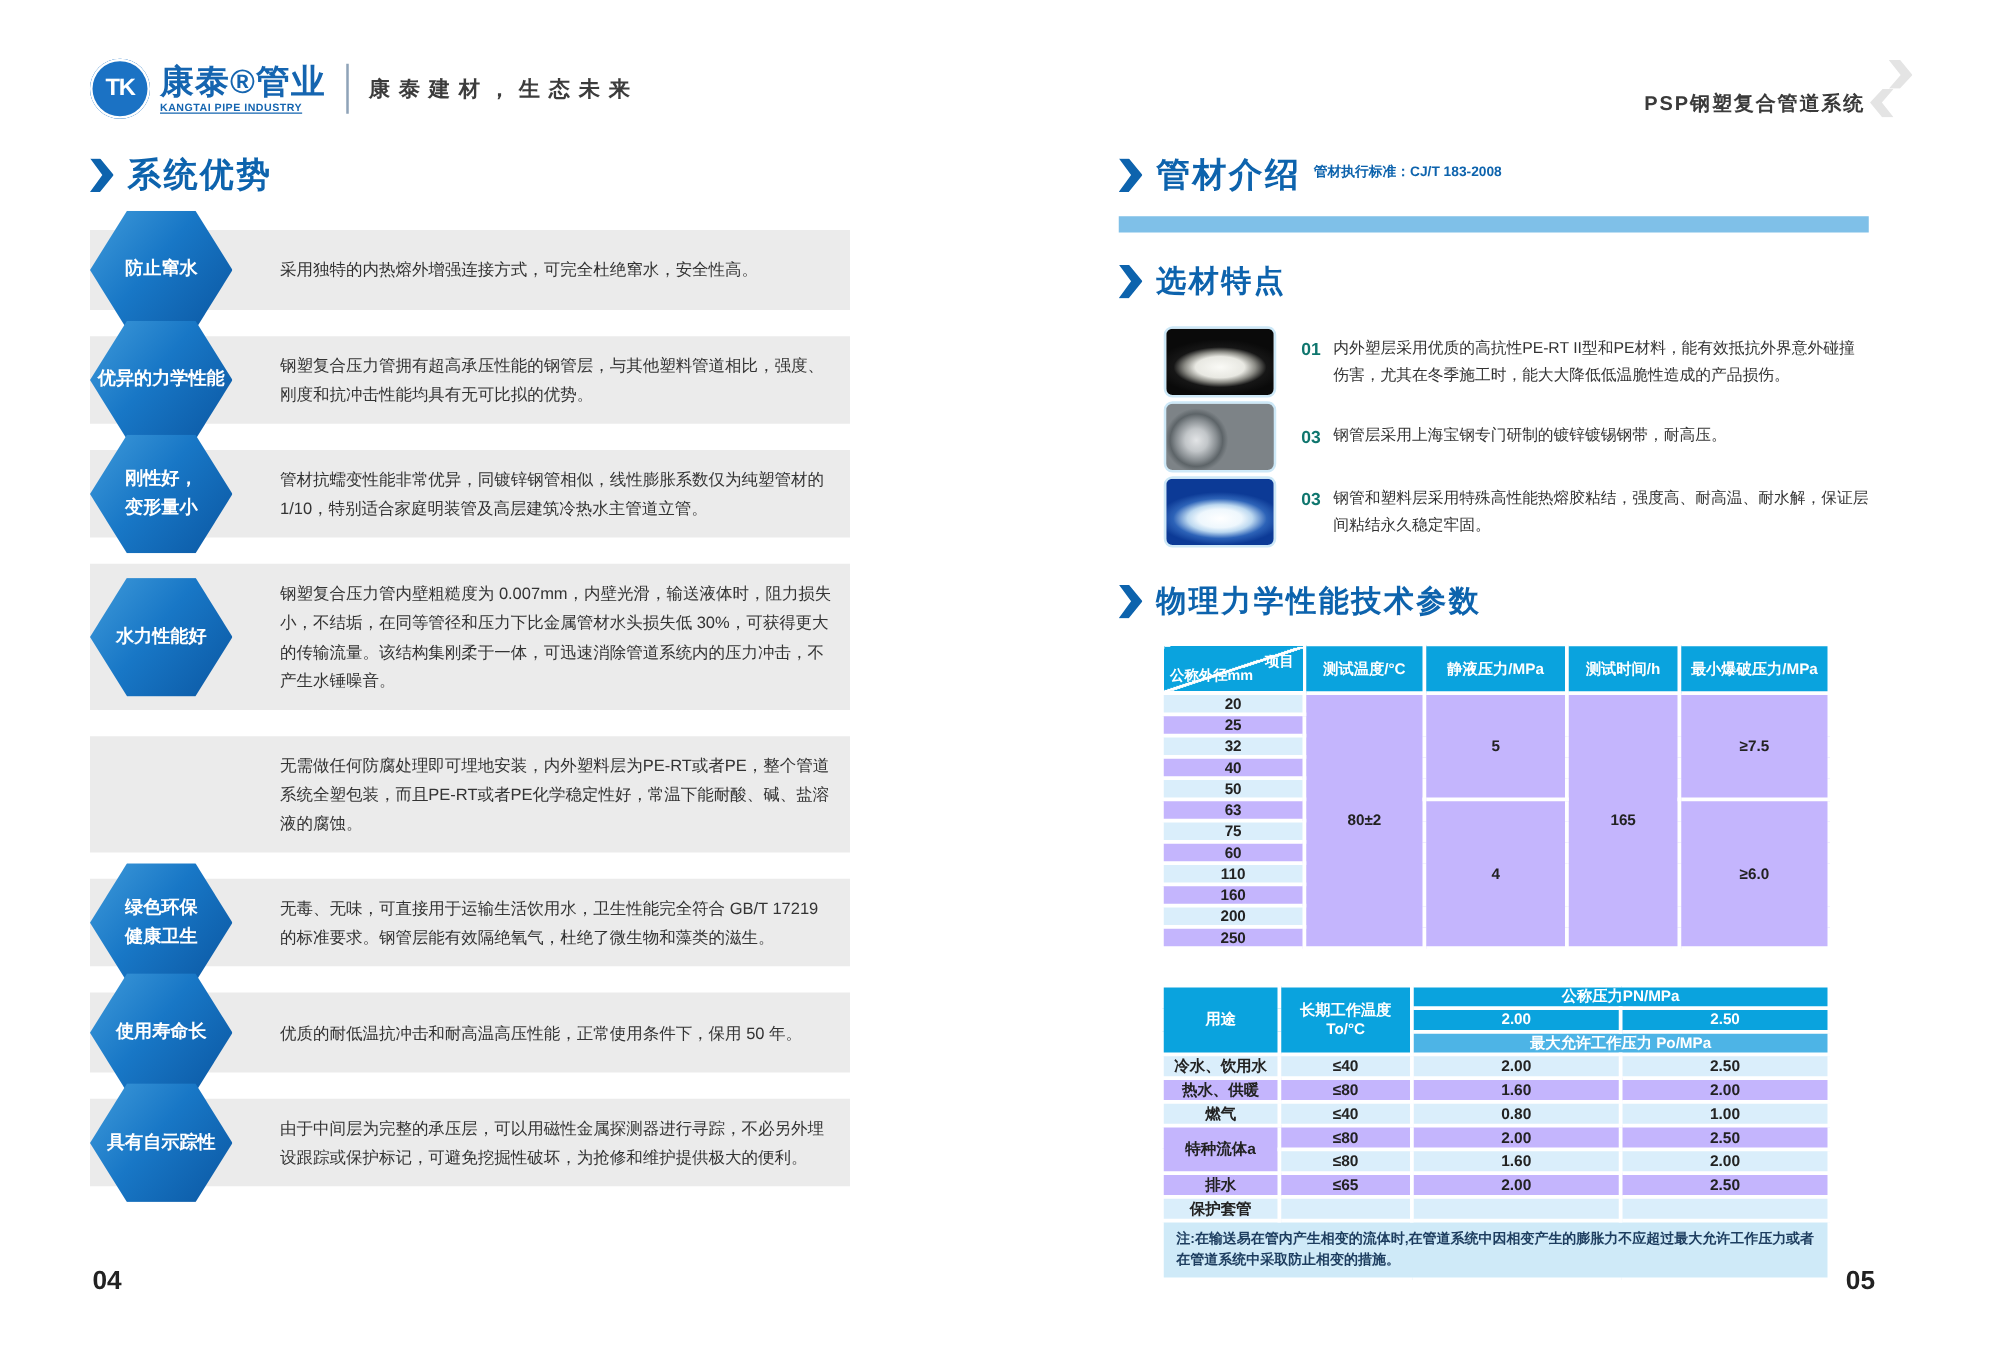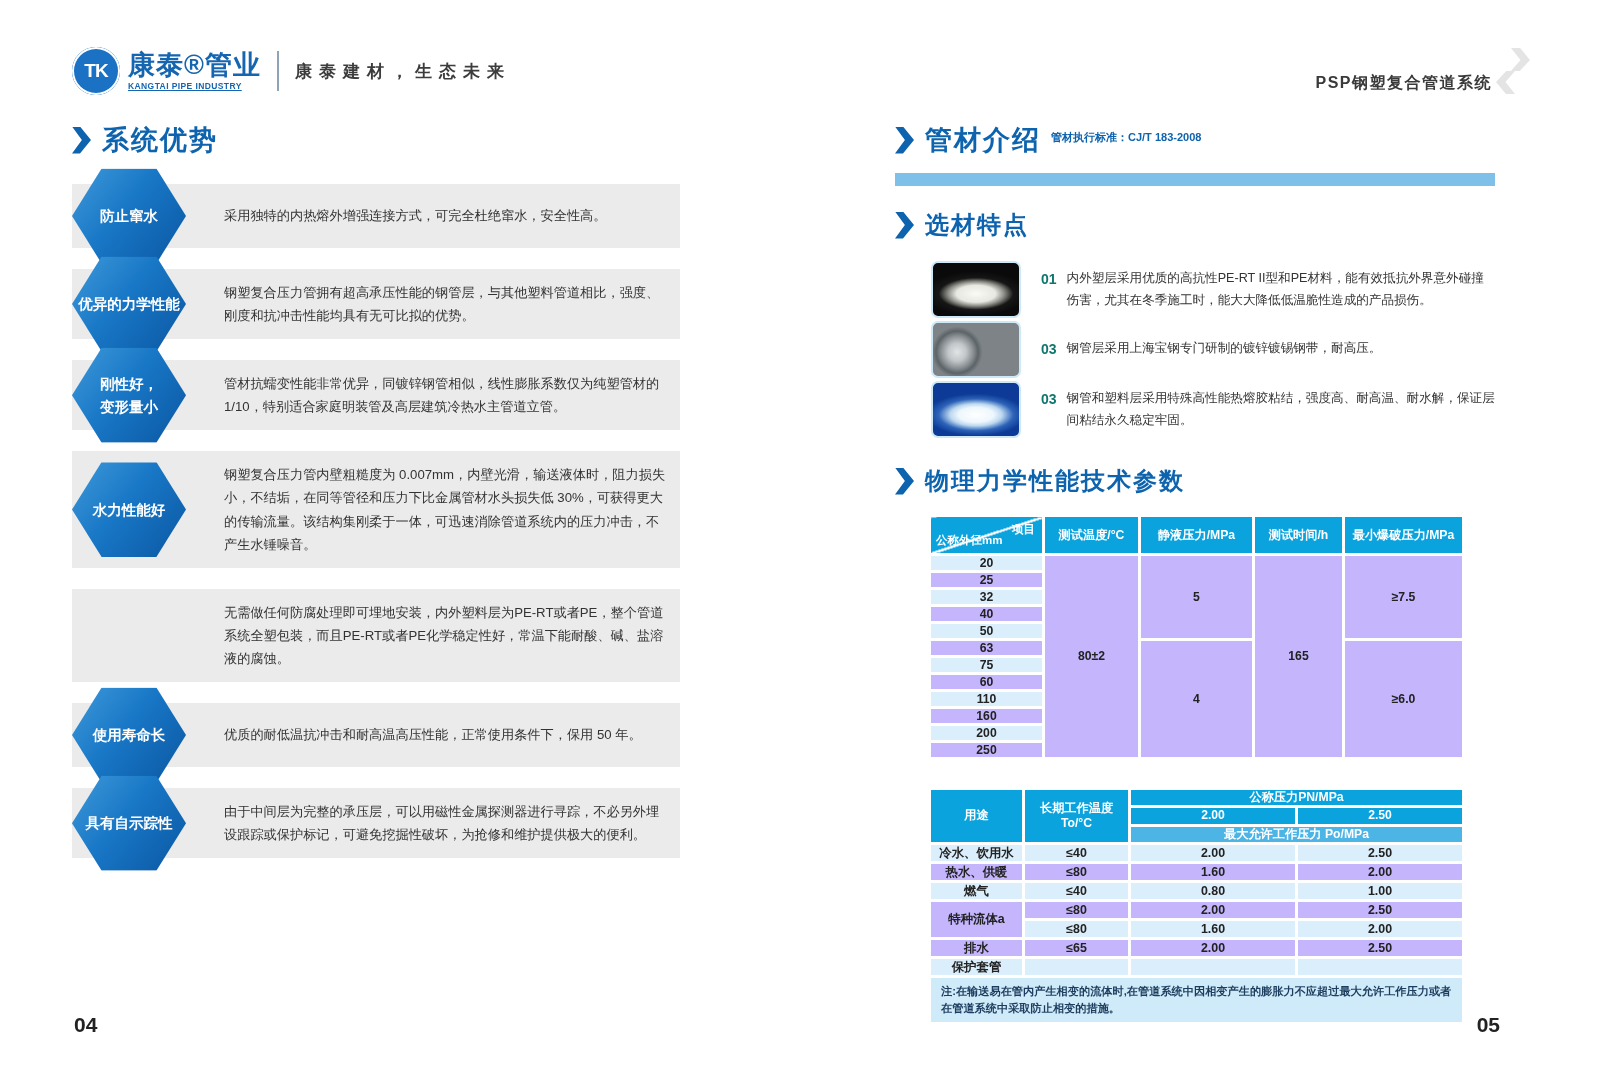--- a/index.html
+++ b/index.html
@@ -128,20 +128,25 @@
         <div class="hex">刚性好，
 变形量小</div>
         <div class="adv-desc">管材抗蠕变性能非常优异，同镀锌钢管相似，线性膨胀系数仅为纯塑管材的 1/10，特别适合家庭明装管及高层建筑冷热水主管道立管。</div>
       </div>
       <div class="adv-row">
         <div class="hex">水力性能好</div>
         <div class="adv-desc">钢塑复合压力管内壁粗糙度为 0.007mm，内壁光滑，输送液体时，阻力损失小，不结垢，在同等管径和压力下比金属管材水头损失低 30%，可获得更大的传输流量。该结构集刚柔于一体，可迅速消除管道系统内的压力冲击，不产生水锤噪音。</div>
       </div>
       <div class="adv-row">
         <div class="adv-desc">无需做任何防腐处理即可埋地安装，内外塑料层为PE-RT或者PE，整个管道系统全塑包装，而且PE-RT或者PE化学稳定性好，常温下能耐酸、碱、盐溶液的腐蚀。</div>
+      </div>
+      <div class="adv-row">
+        <div class="hex">绿色环保
+健康卫生</div>
+        <div class="adv-desc">无毒、无味，可直接用于运输生活饮用水，卫生性能完全符合 GB/T 17219 的标准要求。钢管层能有效隔绝氧气，杜绝了微生物和藻类的滋生。</div>
       </div>
       <div class="adv-row">
         <div class="hex">使用寿命长</div>
         <div class="adv-desc">优质的耐低温抗冲击和耐高温高压性能，正常使用条件下，保用 50 年。</div>
       </div>
       <div class="adv-row">
         <div class="hex">具有自示踪性</div>
         <div class="adv-desc">由于中间层为完整的承压层，可以用磁性金属探测器进行寻踪，不必另外埋设跟踪或保护标记，可避免挖掘性破坏，为抢修和维护提供极大的便利。</div>
       </div>
     </div>

